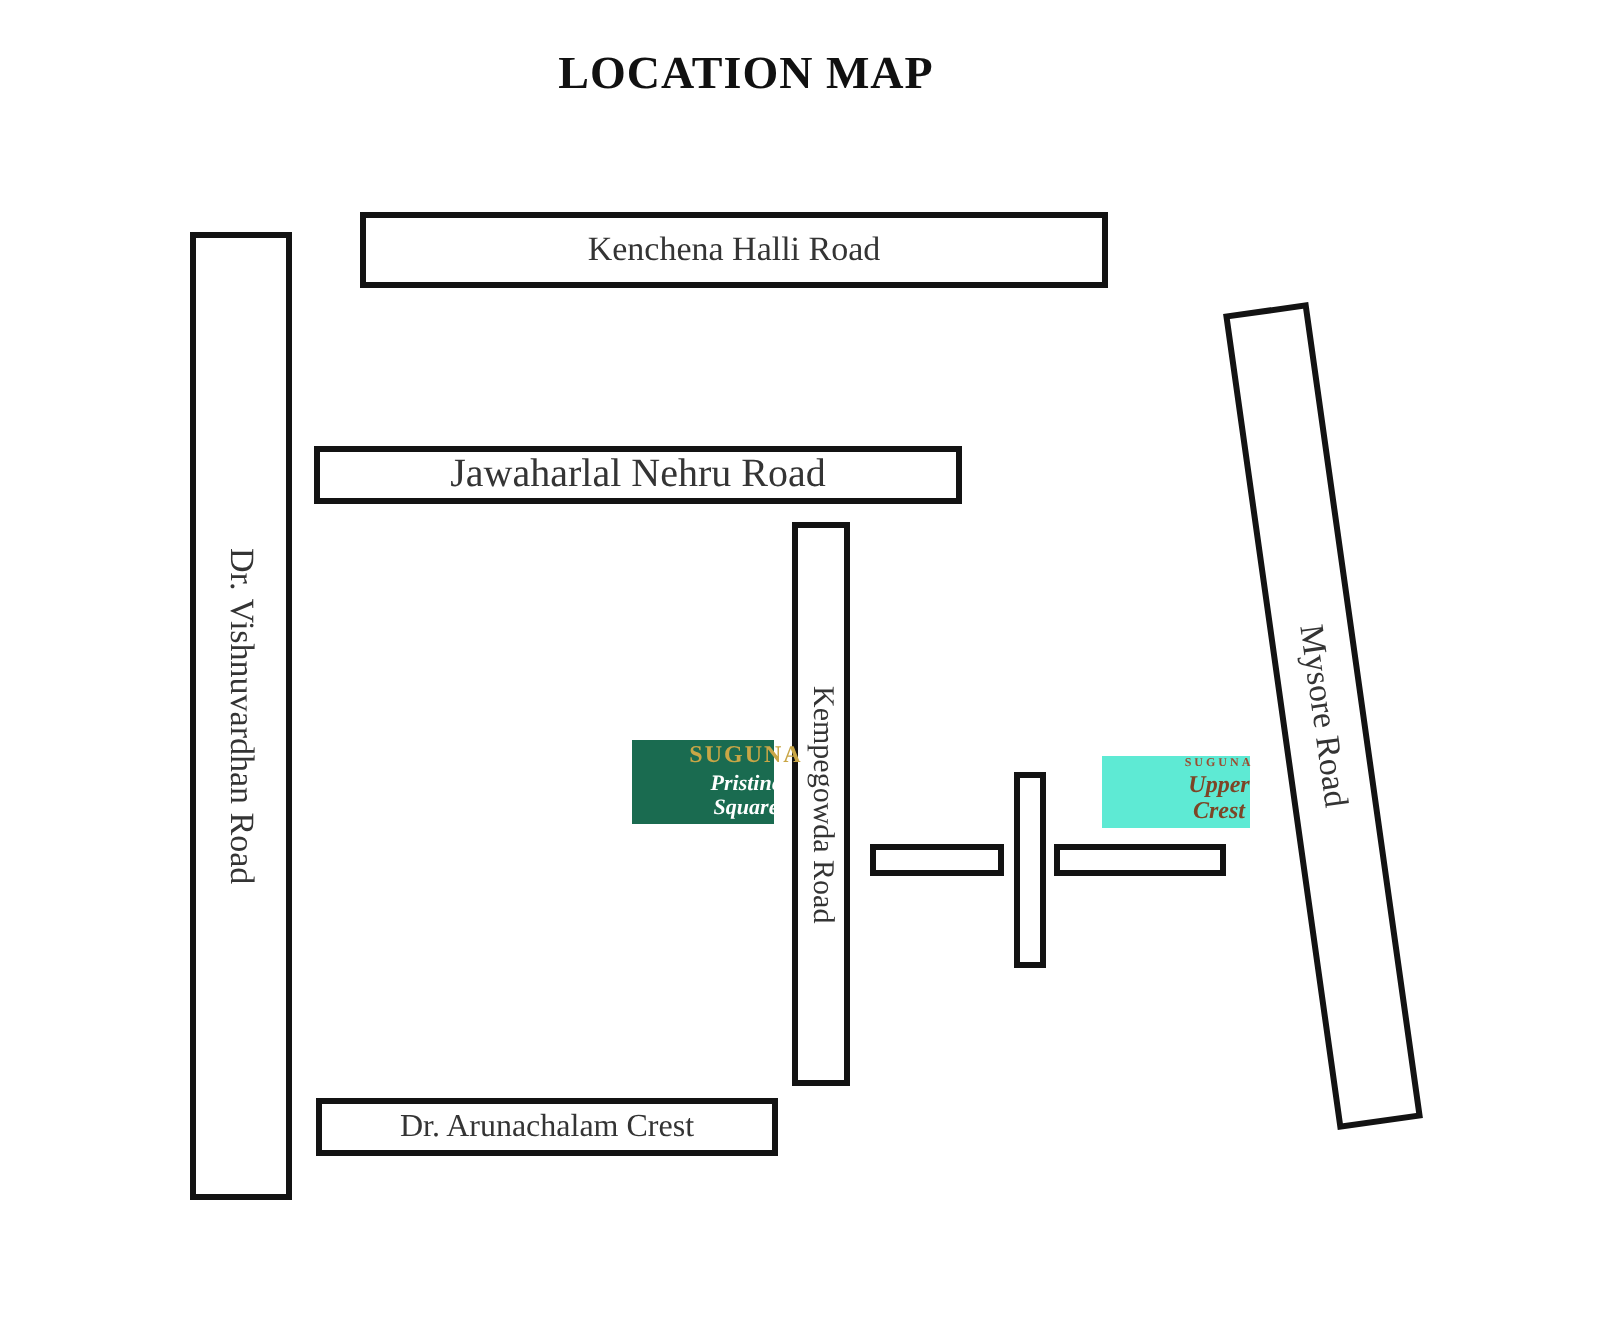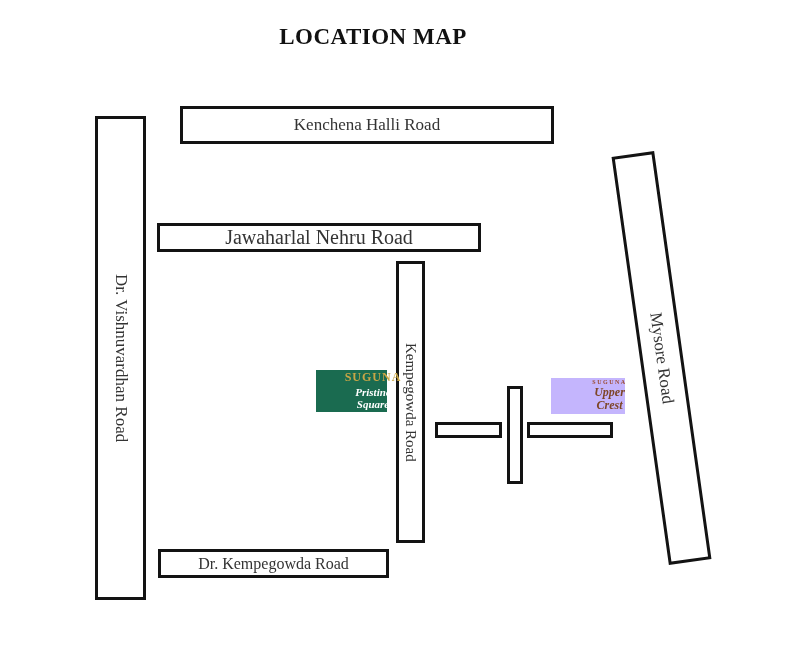--- a/index.html
+++ b/index.html
@@ -107,21 +107,21 @@
 
   <div class="road road-h" id="road-kenchena">
     <span>Kenchena Halli Road</span>
   </div>
 
   <div class="road road-h" id="road-jawaharlal">
     <span>Jawaharlal Nehru Road</span>
   </div>
 
   <div class="road road-h" id="road-arunachalam">
-    <span>Dr. Kempegowda Road</span>
+    <span>Dr. Arunachalam Crest</span>
   </div>
 
   <div class="road road-v" id="road-vishnuvardhan">
     <span>Dr. Vishnuvardhan Road</span>
   </div>
 
   <div class="road road-v" id="road-kempegowda">
     <span>Kempegowda Road</span>
   </div>
 
@@ -131,18 +131,18 @@
 
   <div class="stub" id="cross-vertical"></div>
   <div class="stub" id="cross-left"></div>
   <div class="stub" id="cross-right"></div>
 
   <div class="landmark" id="landmark-pristine-square" style="background: rgb(26, 107, 80);">
     <div class="brand" style="color: rgb(201, 166, 70);">SUGUNA</div>
     <div class="name" style="color: rgb(255, 255, 255);">Pristine Square</div>
   </div>
 
-  <div class="landmark" id="landmark-upper-crest" style="background: #c4b5fd;">
+  <div class="landmark" id="landmark-upper-crest" style="background: #5eead4;">
     <div class="brand" style="color: rgb(156, 74, 47);">SUGUNA</div>
     <div class="name" style="color: rgb(125, 69, 38);">Upper Crest</div>
   </div>
 
 </div>
 
 </body></html>

